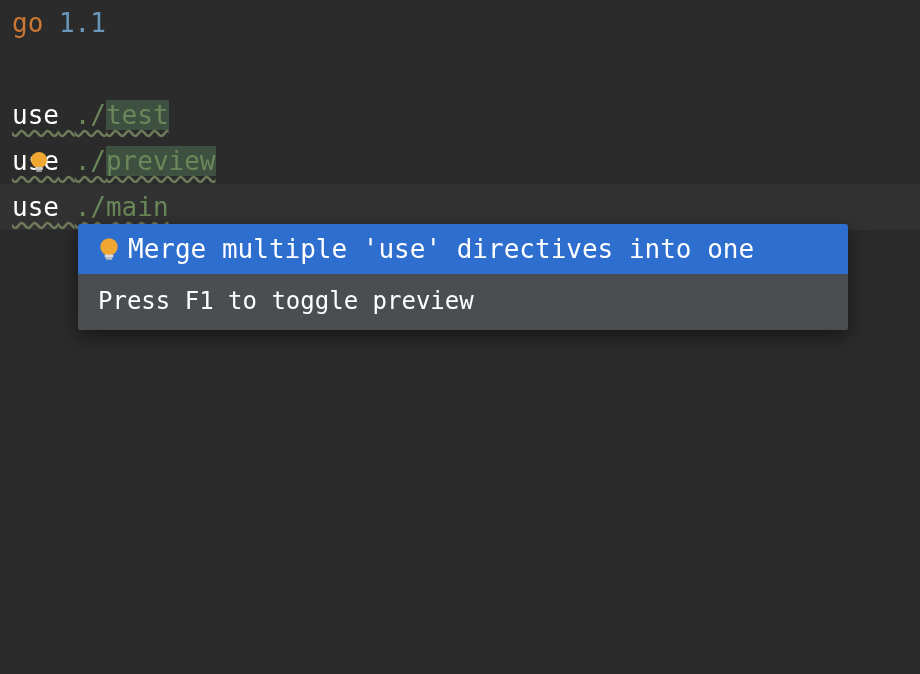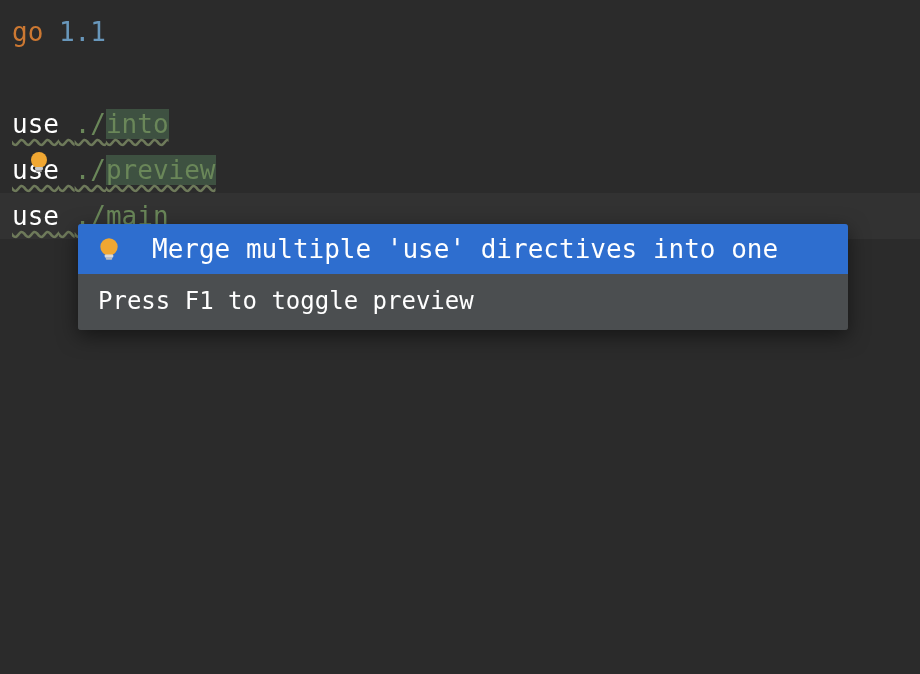--- a/index.html
+++ b/index.html
@@ -8,21 +8,21 @@
     background: #2b2b2b;
     font-family: "Menlo", "Consolas", "DejaVu Sans Mono", monospace;
     font-size: 26px;
     line-height: 46px;
     color: #a9b7c6;
     position: relative;
   }
   .editor {
     position: absolute;
     top: 0; left: 0; right: 0; bottom: 0;
-    padding-top: 9px;
+    padding-top: 0;
     padding-left: 12px;
   }
   .line {
     height: 46px;
     white-space: pre;
     position: relative;
   }
   .kw-go  { color: #cc7832; }
   .ver    { color: #6897bb; }
   .kw-use { color: #ffffff; text-decoration: underline wavy #6e7a5a; text-decoration-skip-ink: none; text-underline-offset: 5px; }
@@ -55,21 +55,21 @@
     background: #3c3f41;
     box-shadow: 0 6px 20px rgba(0,0,0,0.5);
     border-radius: 3px;
     overflow: hidden;
     font-family: inherit;
     z-index: 10;
   }
   .popup-item {
     display: flex;
     align-items: center;
-    gap: 30px;
+    gap: 6px;
     padding: 8px 18px 8px 18px;
     font-size: 26px;
     line-height: 34px;
     color: #ffffff;
     background: #2e6ecf;
   }
   .popup-item svg { flex: 0 0 auto; }
   .popup-hint {
     padding: 12px 20px 14px 20px;
     font-size: 24px;
@@ -81,21 +81,21 @@
 </style>
 </head>
 <body>
 
 <div class="editor">
 
   <div class="line"><span class="kw-go">go</span> <span class="ver">1.1</span></div>
 
   <div class="blank-line"></div>
 
-  <div class="line"><span class="kw-use">use</span><span class="path"><span> </span><span>./</span><span class="path-hi">into</span></span></div>
+  <div class="line"><span class="kw-use">use</span><span class="path"><span> </span><span>./</span><span class="path-hi">test</span></span></div>
 
   <div class="line"><span class="kw-use">use</span><span class="path"><span> </span><span>./</span><span class="path-hi">preview</span></span></div>
 
   <div class="line line-current"><span class="kw-use">use</span><span class="path"><span> </span><span>./</span><span>main</span></span></div>
 
 </div>
 
 <div class="bulb-gutter">
   <svg viewBox="0 0 24 24" width="24" height="24">
     <circle cx="12" cy="10" r="8" fill="#f0a732"></circle>

